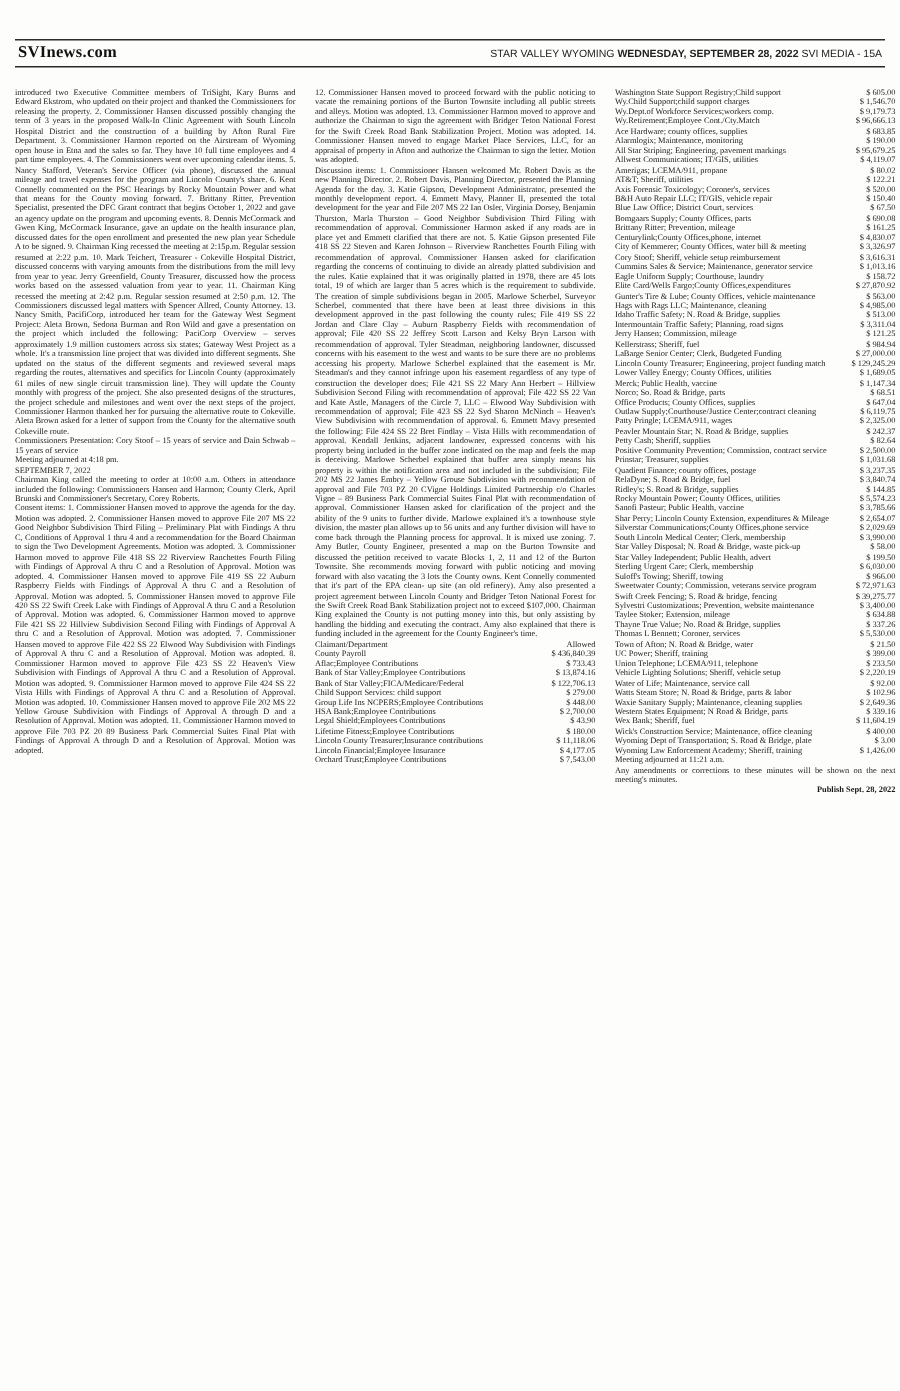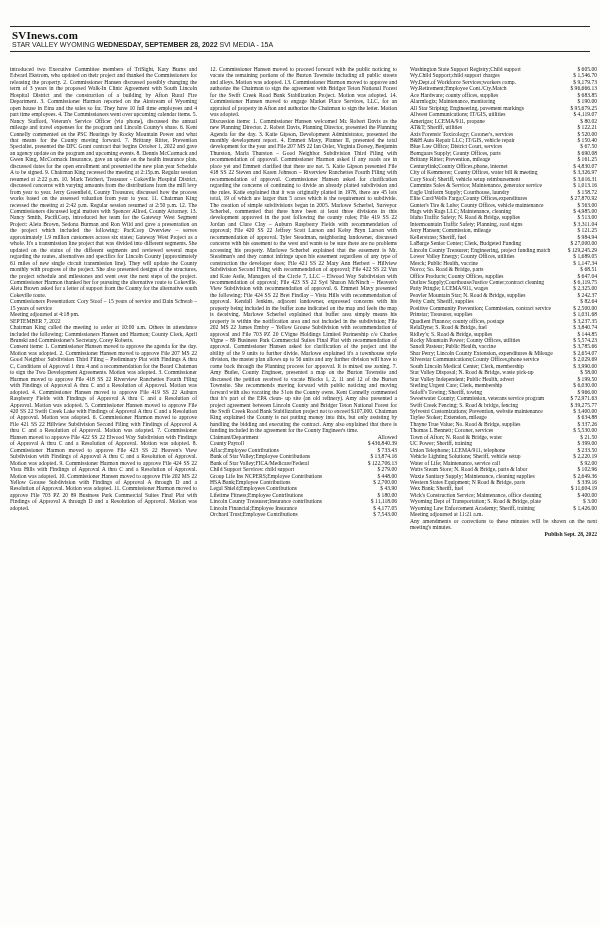--- a/index.html
+++ b/index.html
@@ -7,21 +7,20 @@
     position:relative;width:600px;height:927px;margin:0 auto;
     background:#fdfdfb;color:#1c1c1c;
     font-family:"Liberation Serif","DejaVu Serif",serif;
     overflow:hidden;box-sizing:border-box;
   }
   .masthead{
     margin:26px 10px 0 10px;
     border-top:1.5px solid #2a2a2a;border-bottom:1px solid #2a2a2a;
     display:flex;justify-content:space-between;align-items:baseline;
     padding:2px 2px 3px 2px;
-    flex-direction:column;
   }
   .site{font-weight:bold;font-size:11px;letter-spacing:0.2px;color:#111;text-decoration:none;}
   .mast-right{font-size:7px;color:#222;font-family:"Liberation Sans",sans-serif;}
   .mast-right b{font-weight:bold;}
   .cols{
     display:flex;gap:13px;margin:14px 10px 0 10px;
   }
   .col{
     width:187px;min-width:187px;
     font-size:5.6px;line-height:6.46px;

